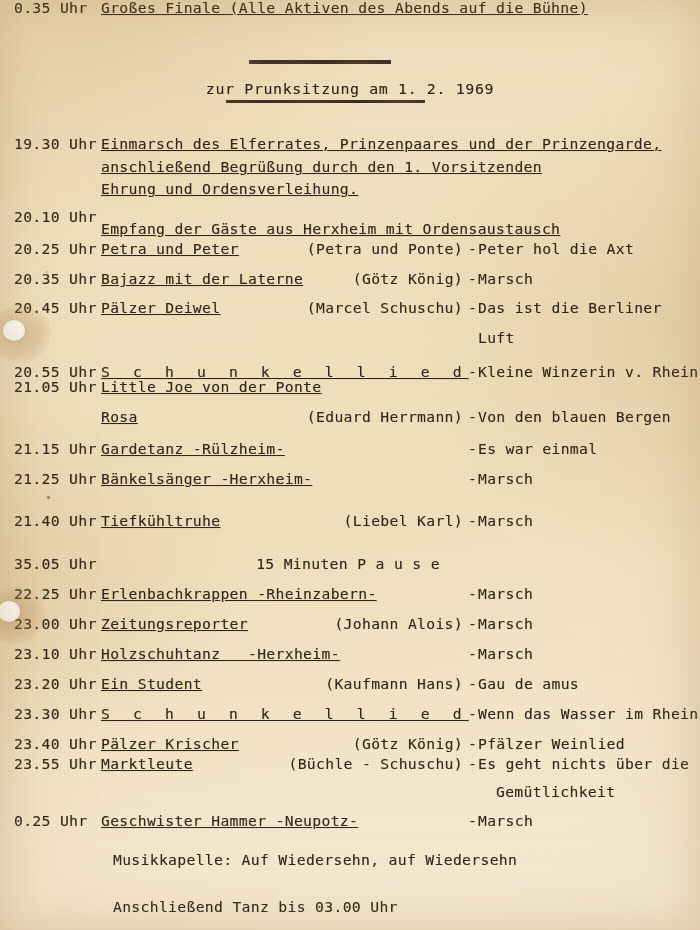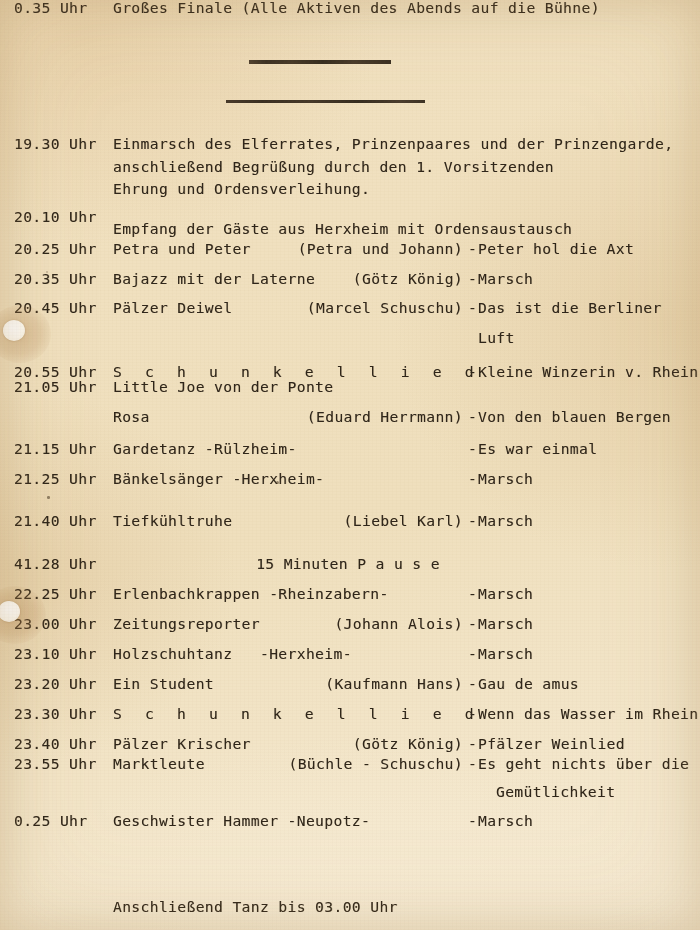--- a/index.html
+++ b/index.html
@@ -118,21 +118,21 @@
   }
 
   
   .row { position: absolute; left: 0; width: 700px; }
   .c-time {
     position: absolute;
     left: 14px;
     width: 96px;
     text-align: left;
   }
-  .c-act   { position: absolute; left: 113px; }
+  .c-act   { position: absolute; left: 101px; text-decoration: underline; }
   .c-perf  { position: absolute; left: 113px; width: 350px; text-align: right; }
   .c-dash  { position: absolute; left: 468px; }
   .c-song  { position: absolute; left: 478px; }
   .c-center{ position: absolute; left: 113px; width: 470px; text-align: center; }
   .c-note  { position: absolute; left: 113px; }
   .cont    { position: absolute; left: 478px; }
 
   .spaced { letter-spacing: 7.2px; }
 
   .speck {
@@ -141,37 +141,38 @@
     border-radius: 50%;
     pointer-events: none;
   }
 </style>
 </head>
 <body>
 
 <div id="paper">
 
   <div id="rule-1"></div>
+  <div class="ink" id="hdr-sub">zur Prunksitzung am 1. 2. 1969</div>
   <div id="rule-2"></div>
 
   <div id="rows">
       <div class="row">
         <div class="ink c-time" style="top: 136px;">19.30 Uhr</div>
         <div class="ink c-act" style="top: 136px;">Einmarsch des Elferrates, Prinzenpaares und der Prinzengarde,</div>
         <div class="ink c-act" style="top: 159px;">anschließend Begrüßung durch den 1. Vorsitzenden</div>
         <div class="ink c-act" style="top: 181px;">Ehrung und Ordensverleihung.</div>
       </div>
       <div class="row">
         <div class="ink c-time" style="top: 209px;">20.10 Uhr</div>
         <div class="ink c-act" style="top: 209px; margin-top: 12px;">Empfang der Gäste aus Herxheim mit Ordensaustausch</div>
       </div>
       <div class="row">
         <div class="ink c-time" style="top: 241px;">20.25 Uhr</div>
         <div class="ink c-act" style="top: 241px;">Petra und Peter</div>
-        <div class="ink c-perf" style="top: 241px;">(Petra und Johann)</div>
+        <div class="ink c-perf" style="top: 241px;">(Petra und Ponte)</div>
         <div class="ink c-dash" style="top: 241px;">-</div>
         <div class="ink c-song" style="top: 241px;">Peter hol die Axt</div>
       </div>
       <div class="row">
         <div class="ink c-time" style="top: 271px;">20.35 Uhr</div>
         <div class="ink c-act" style="top: 271px;">Bajazz mit der Laterne</div>
         <div class="ink c-perf" style="top: 271px;">(Götz König)</div>
         <div class="ink c-dash" style="top: 271px;">-</div>
         <div class="ink c-song" style="top: 271px;">Marsch</div>
       </div>
@@ -210,21 +211,21 @@
         <div class="ink c-song" style="top: 471px;">Marsch</div>
       </div>
       <div class="row">
         <div class="ink c-time" style="top: 513px;">21.40 Uhr</div>
         <div class="ink c-act" style="top: 513px;">Tiefkühltruhe</div>
         <div class="ink c-perf" style="top: 513px;">(Liebel Karl)</div>
         <div class="ink c-dash" style="top: 513px;">-</div>
         <div class="ink c-song" style="top: 513px;">Marsch</div>
       </div>
       <div class="row">
-        <div class="ink c-time" style="top: 556px;">41.28 Uhr</div>
+        <div class="ink c-time" style="top: 556px;">35.05 Uhr</div>
         <div class="ink c-center" style="top: 556px;">15 Minuten P a u s e</div>
       </div>
       <div class="row">
         <div class="ink c-time" style="top: 586px;">22.25 Uhr</div>
         <div class="ink c-act" style="top: 586px;">Erlenbachkrappen -Rheinzabern-</div>
         <div class="ink c-dash" style="top: 586px;">-</div>
         <div class="ink c-song" style="top: 586px;">Marsch</div>
       </div>
       <div class="row">
         <div class="ink c-time" style="top: 616px;">23.00 Uhr</div>
@@ -272,20 +273,21 @@
         <div class="ink c-act" style="top: 813px;">Geschwister Hammer -Neupotz-</div>
         <div class="ink c-dash" style="top: 813px;">-</div>
         <div class="ink c-song" style="top: 813px;">Marsch</div>
       </div>
       <div class="row">
         <div class="ink c-time">0.35 Uhr</div>
         <div class="ink c-act">Großes Finale (Alle Aktiven des Abends auf die Bühne)</div>
       </div>
     </div>
 
+  <div class="ink c-note" style="top:852px">Musikkapelle: Auf Wiedersehn, auf Wiedersehn</div>
   <div class="ink c-note" style="top:899px">Anschließend Tanz bis 03.00 Uhr</div>
 
   <div class="speck" style="left:276px;top:481px;width:3px;height:3px;"></div>
   <div class="speck" style="left:47px;top:496px;width:2.5px;height:2.5px;"></div>
   <div class="speck" style="left:46px;top:271px;width:2px;height:2px;opacity:.5;"></div>
 
   <div class="punch" style="left:3px; top:320px;">
     <div class="stain"></div>
       <div class="hole"></div>
   </div>

